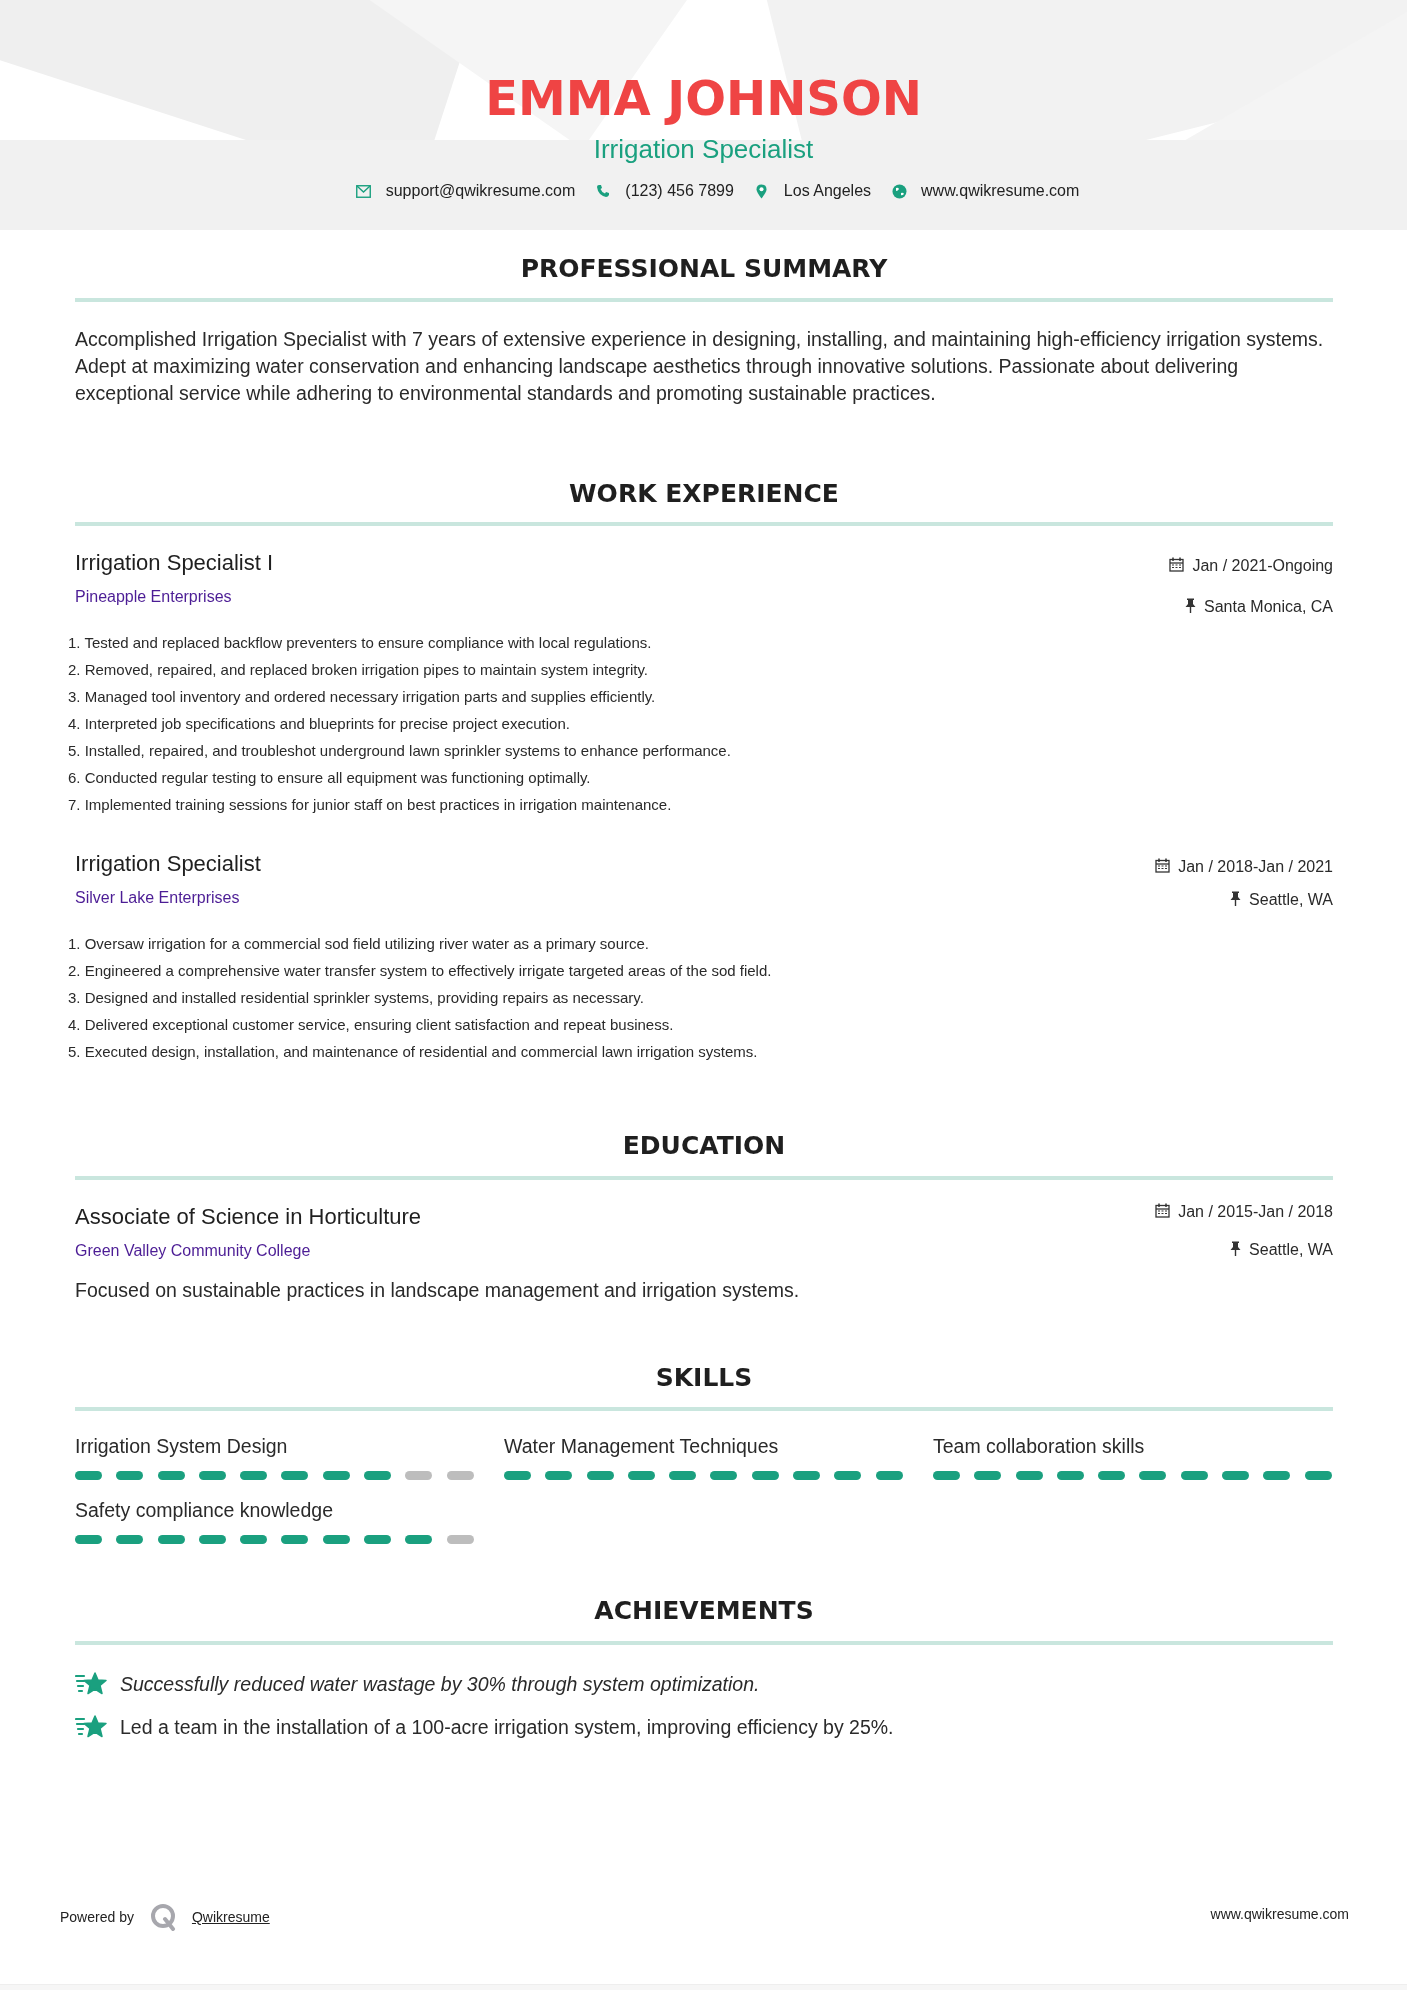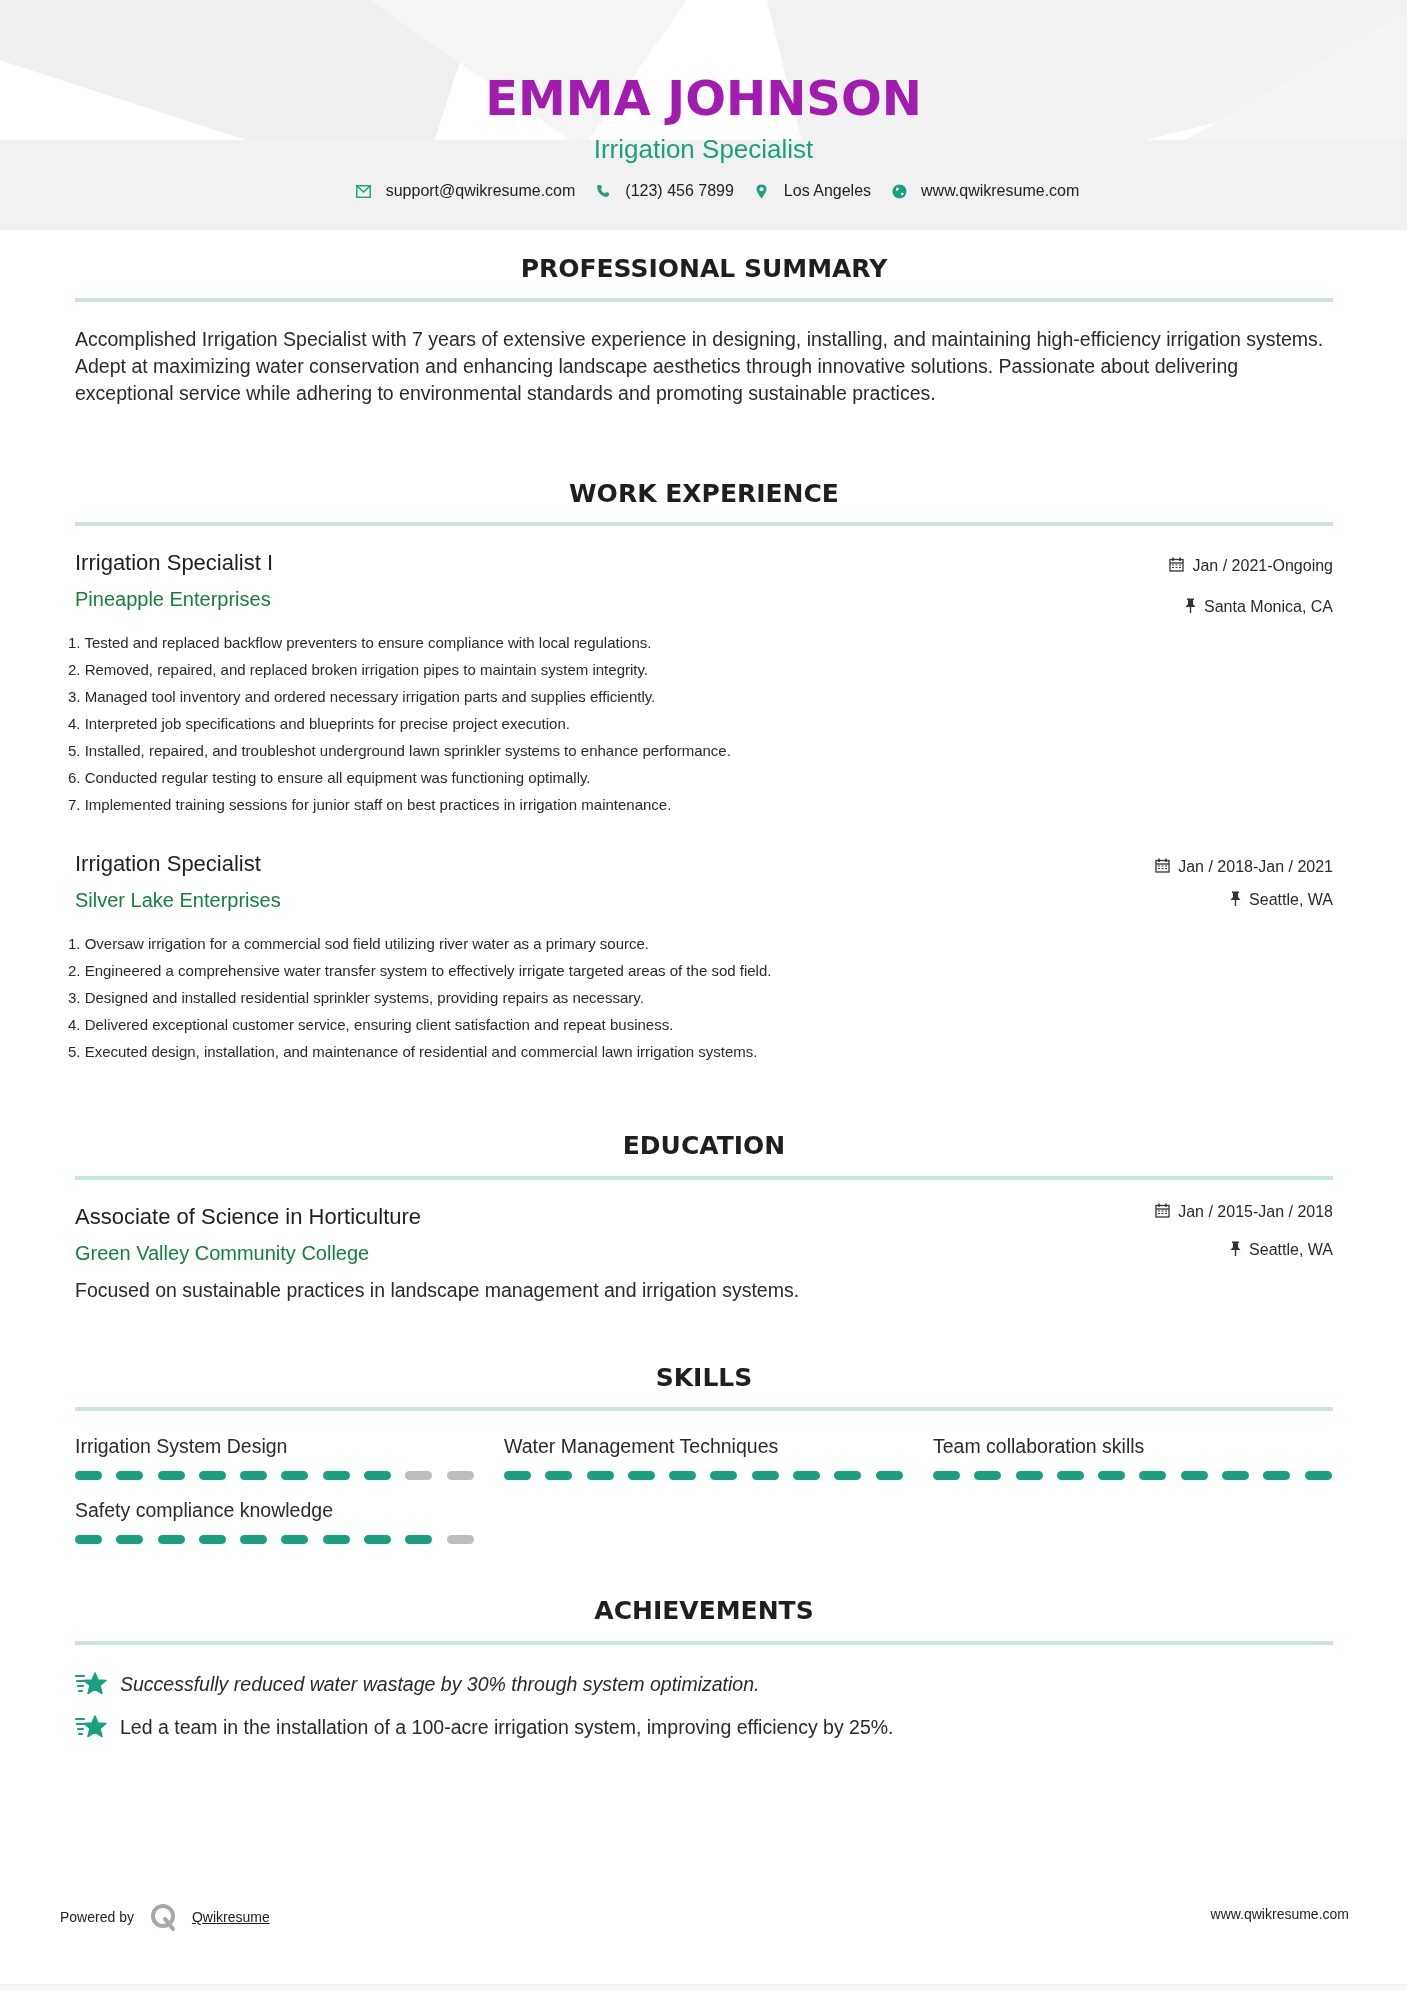--- a/index.html
+++ b/index.html
@@ -11,34 +11,34 @@
   .bg-shapes { position: absolute; left: 0; top: 0; width: 1407px; height: 230px; overflow: hidden; }
   .bg-shapes div { position: absolute; background: #f1f1f1; }
   .s1 { left: -60px; top: -80px; width: 520px; height: 200px; transform: rotate(18deg); background: #efefef !important; }
   .s2 { left: 780px; top: -120px; width: 700px; height: 260px; transform: rotate(-14deg); background: #f2f2f2 !important; }
   .s3 { left: 1180px; top: 40px; width: 400px; height: 160px; transform: rotate(-30deg); background: #f4f4f4 !important; }
   .s4 { left: 300px; top: -160px; width: 380px; height: 220px; transform: rotate(35deg); background: #f5f5f5 !important; }
   .fade { position: absolute; left: 0; top: 140px; width: 1407px; height: 100px;
     background: linear-gradient(to bottom, rgba(255,255,255,0), #ffffff); }
 
   .header { position: absolute; left: 0; top: 70px; width: 1407px; text-align: center; }
-  .name { font-family: "DejaVu Sans", sans-serif; font-weight: bold; font-size: 48px; letter-spacing: 0px; color: #a21caf; line-height: 56px; }
+  .name { font-family: "DejaVu Sans", sans-serif; font-weight: bold; font-size: 48px; letter-spacing: 0px; color: #ef4444; line-height: 56px; }
   .title { color: #1aa07f; font-size: 26px; margin-top: 8px; line-height: 30px; }
   .contacts { margin-top: 18px; display: flex; justify-content: center; align-items: center; gap: 0; font-size: 16px; color: #222; padding-left: 28px; }
   .contact { display: flex; align-items: center; margin: 0 10px; }
   .contact .ic { color: #1aa07f; margin-right: 14px; font-size: 15px; display: inline-flex; width: 16px; justify-content: center; }
 
   .section-title { position: absolute; left: 75px; width: 1258px; text-align: center;
     font-family: "DejaVu Sans", sans-serif; font-weight: bold; font-size: 25px; color: #1f1f1f; }
   .rule { position: absolute; left: 75px; width: 1258px; height: 4px; background: #c9e6de; }
 
   .para { position: absolute; left: 75px; width: 1258px; font-size: 19.5px; line-height: 27px; color: #2a2a2a; }
 
   .job-title { position: absolute; left: 75px; font-size: 22px; color: #1f1f1f; }
-  .company { position: absolute; left: 75px; font-size: 20px; color: #15803d; }
+  .company { position: absolute; left: 75px; font-size: 16px; color: #4c1d95; }
   .meta { position: absolute; right: 74px; font-size: 16px; color: #2a2a2a; display: flex; align-items: center; }
   .meta .ic { margin-right: 8px; font-size: 15px; color: #333; }
 
   .list { position: absolute; left: 68px; width: 1260px; margin: 0; padding: 0; list-style: none; font-size: 15px; line-height: 27px; color: #2a2a2a; }
 
   .skills { position: absolute; left: 75px; top: 1434px; width: 1258px; }
   .skill { position: absolute; width: 400px; }
   .skill-label { font-size: 19.5px; color: #2a2a2a; line-height: 24px; }
   .dots { display: flex; gap: 0; margin-top: 13px; }
   .dot { width: 27px; height: 9px; border-radius: 5px; background: #1aa07f; margin-right: 14.3px; }

